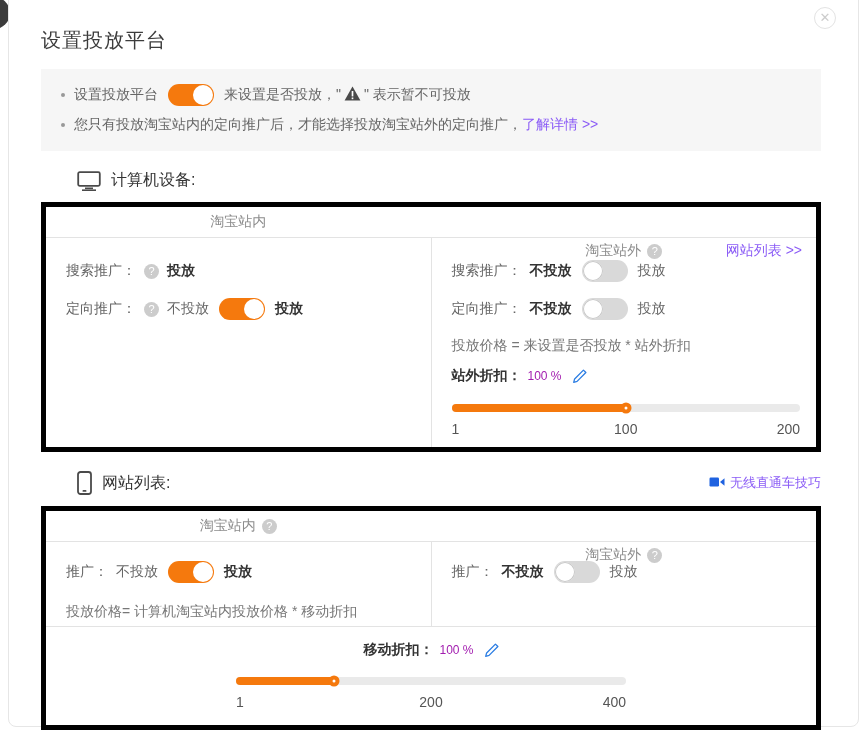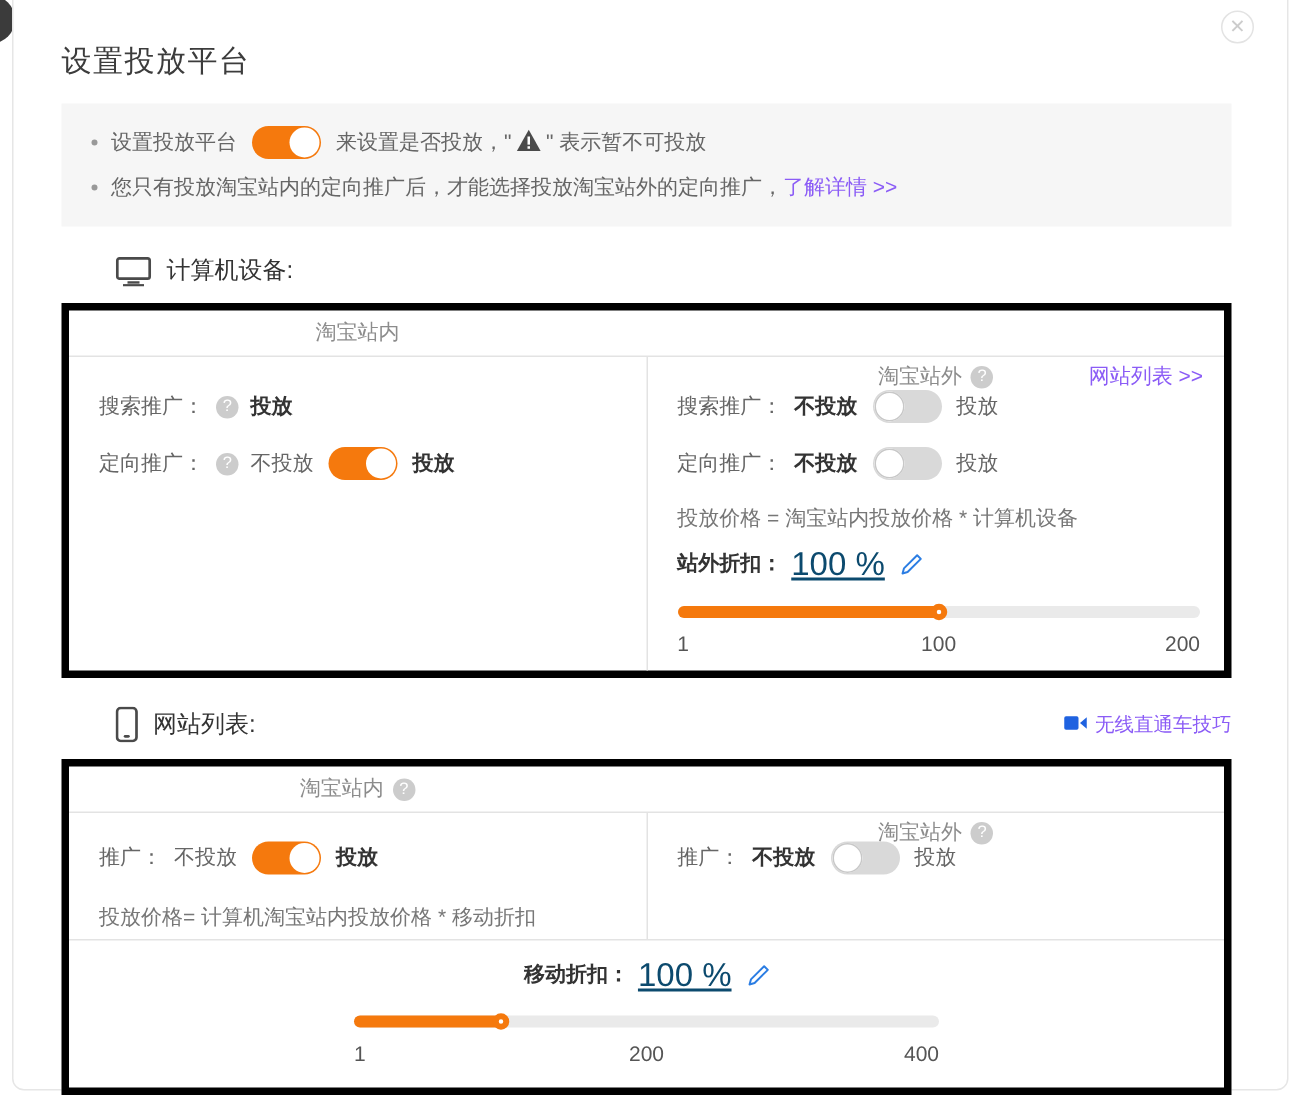--- a/index.html
+++ b/index.html
@@ -58,21 +58,21 @@
   .toggle[data-state="off"] { background:#d9d9d9; }
   .toggle .knob { position:absolute; top:1px; width:20px; height:20px; background:#fff;
     border-radius:50%; }
   .toggle[data-state="on"] .knob  { right:1px; }
   .toggle[data-state="off"] .knob { left:1px; box-shadow:inset 0 0 0 1px #c8c8c8; }
 
   .formula { font-size:14px; color:#777; height:30px; line-height:30px; margin-top:2px; }
   .t2 .formula { height:30px; }
   .discount-line { display:flex; align-items:center; height:32px; }
   .discount-lbl { font-size:14px; font-weight:bold; color:#333; }
-  .discount-val { font-size:22px; color:#0c4a6e; margin:0 10px 0 6px;text-decoration:underline; }
+  .discount-val { font-size:12px; color:#a21caf; margin:0 10px 0 6px; }
   .edit-icon { cursor:pointer; display:inline-flex; }
 
   .slider { position:relative; height:8px; background:#eaeaea; border-radius:4px; margin-top:12px; }
   .slider .fill { position:absolute; left:0; top:0; height:8px; border-radius:4px; background:#f5790d; }
   .slider .handle { position:absolute; top:50%; transform:translate(-50%,-50%);
     width:11px; height:11px; background:#fff; border:4px solid #f5790d; border-radius:50%;
     cursor:pointer; }
   .ticks { display:flex; margin-top:9px; font-size:14px; color:#555; }
   .ticks span { flex:1; }
   .ticks .t-mid { text-align:center; }
@@ -167,21 +167,21 @@
             <span class="state-inactive">投放</span>
           </div>
           <div class="ctl-row">
             <span class="lbl">定向推广：</span>
             <span class="state-active">不投放</span>
             <span class="toggle" data-state="off">
                 <span class="knob"></span>
               </span>
             <span class="state-inactive">投放</span>
           </div>
-          <div class="formula">投放价格 = 淘宝站内投放价格 * 计算机设备</div>
+          <div class="formula">投放价格 = 来设置是否投放 * 站外折扣</div>
           <div class="discount-line">
             <span class="discount-lbl">站外折扣：</span>
             <span class="discount-val">100 %</span>
             <span class="edit-icon">
               <svg width="15" height="15" viewBox="0 0 16 16">
                   <path d="M12.2 1.2 L14.8 3.8 L5.4 13.2 L1.8 14.2 L2.8 10.6 Z" fill="none" stroke="#2b7de3" stroke-width="1.4" stroke-linejoin="round"></path>
                 </svg>
             </span>
           </div>
           <div class="slider">

